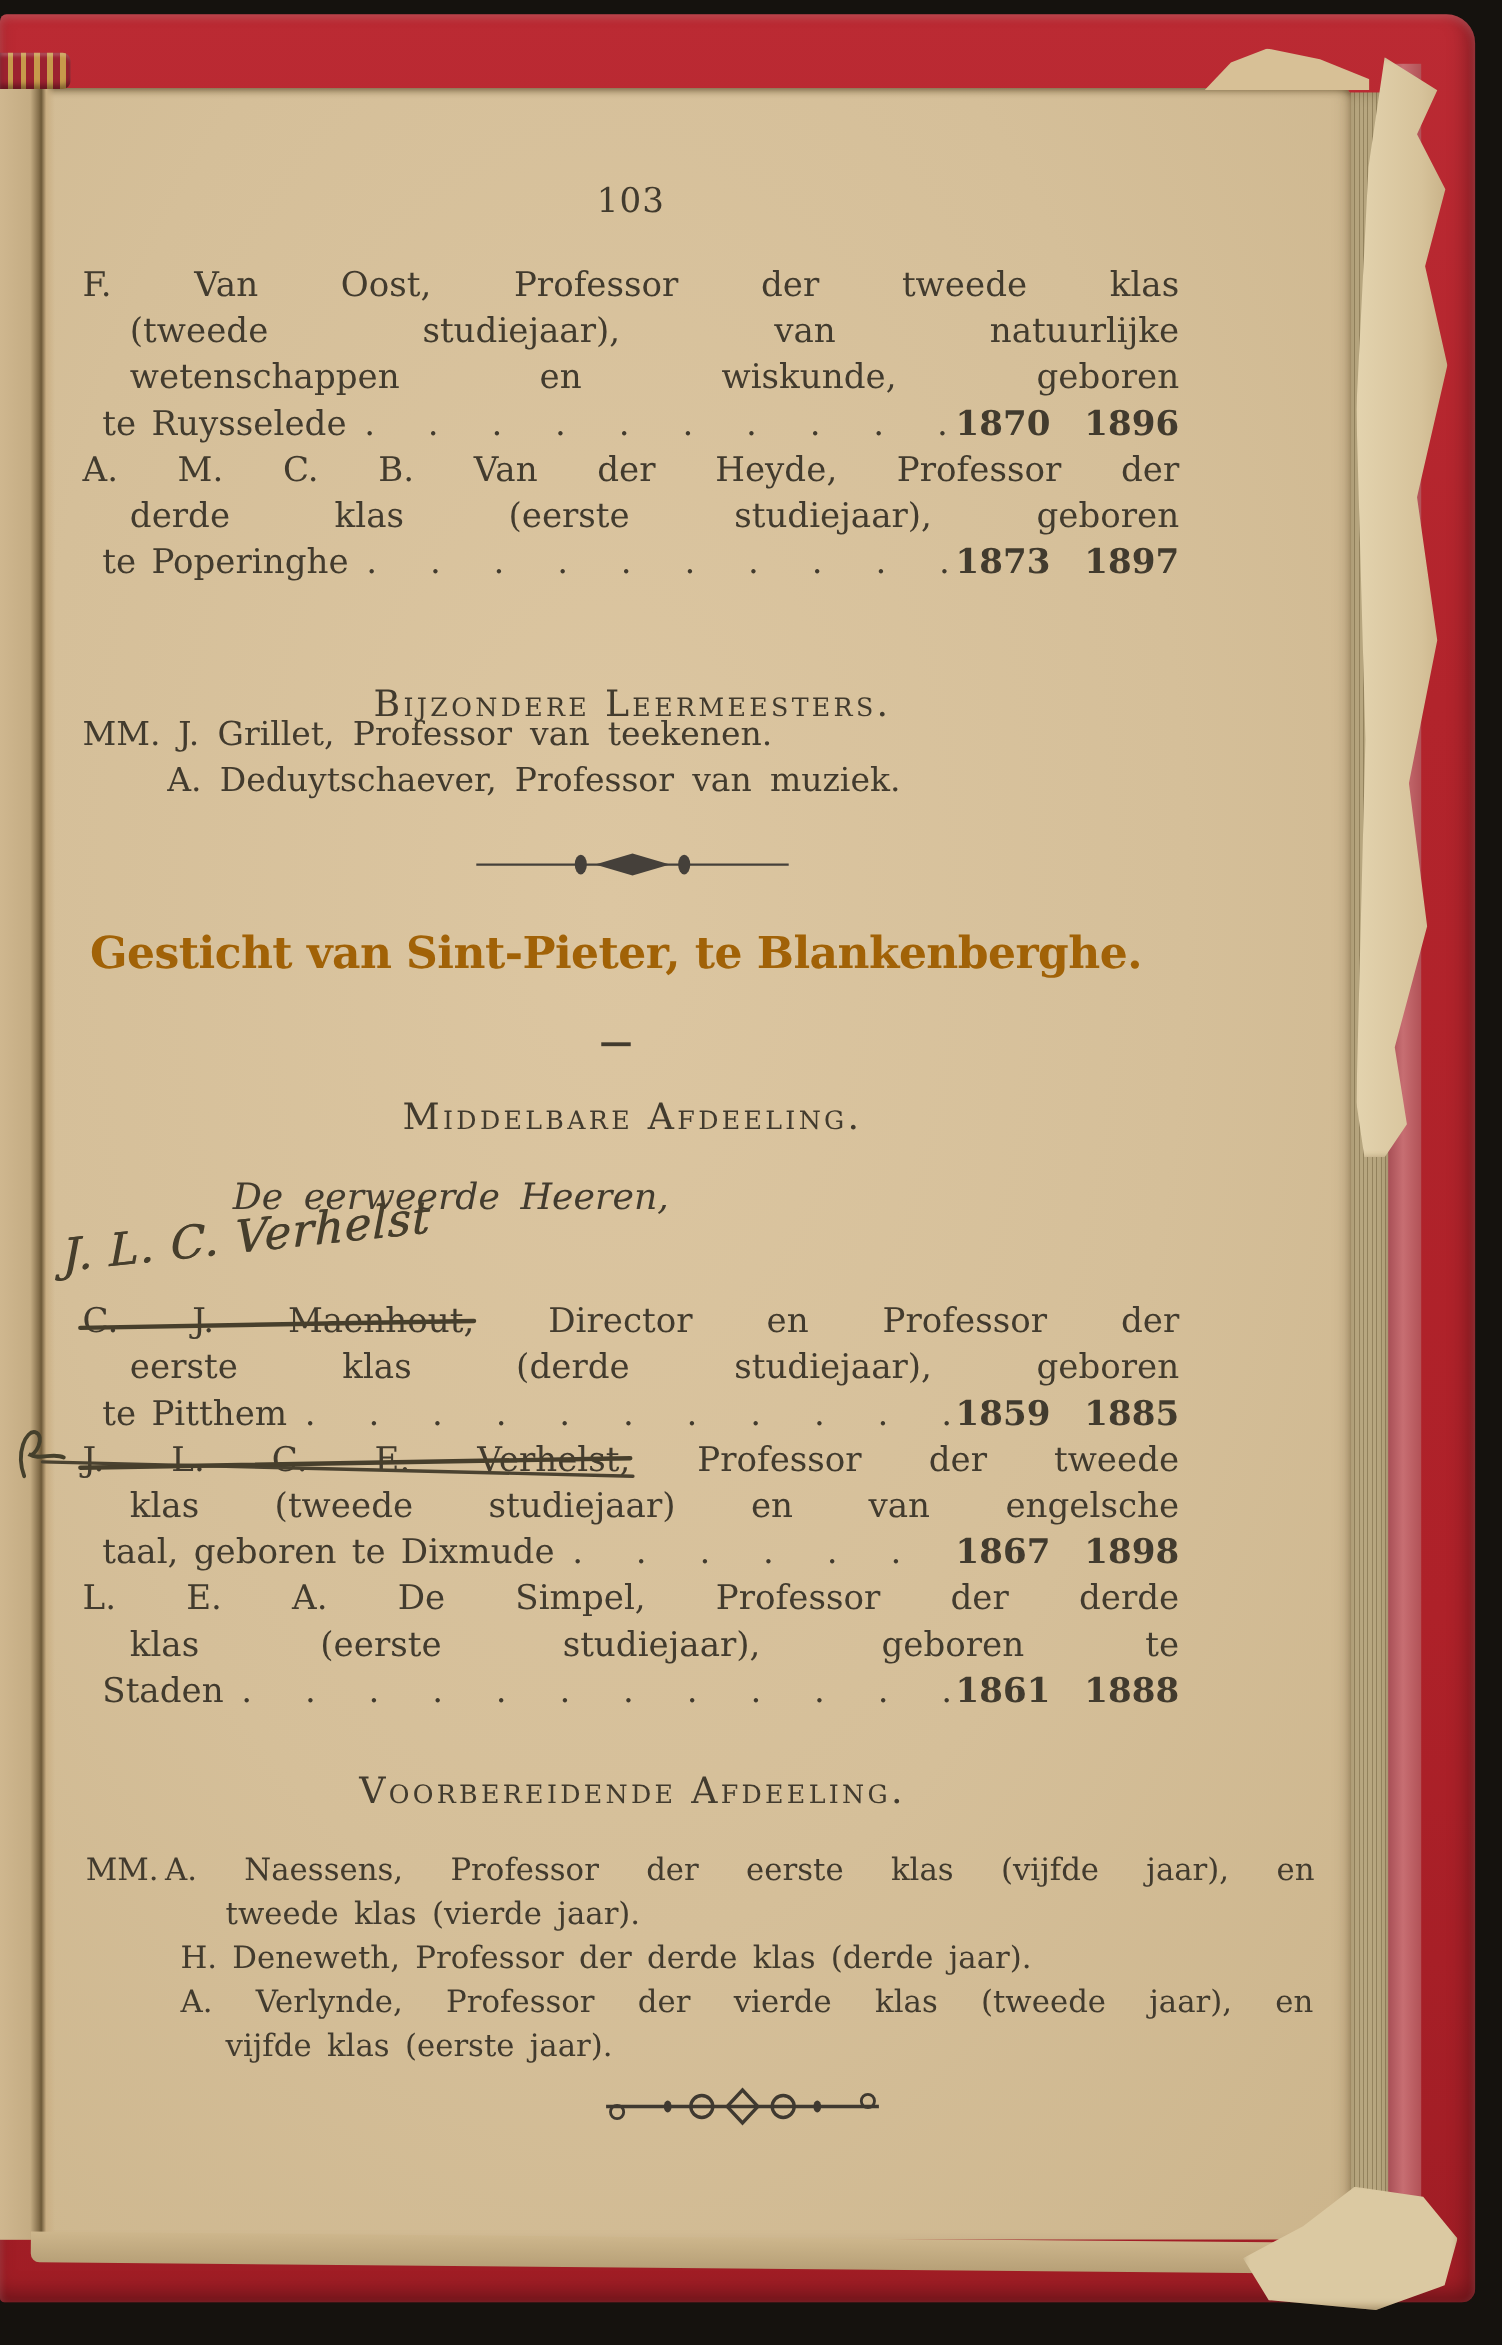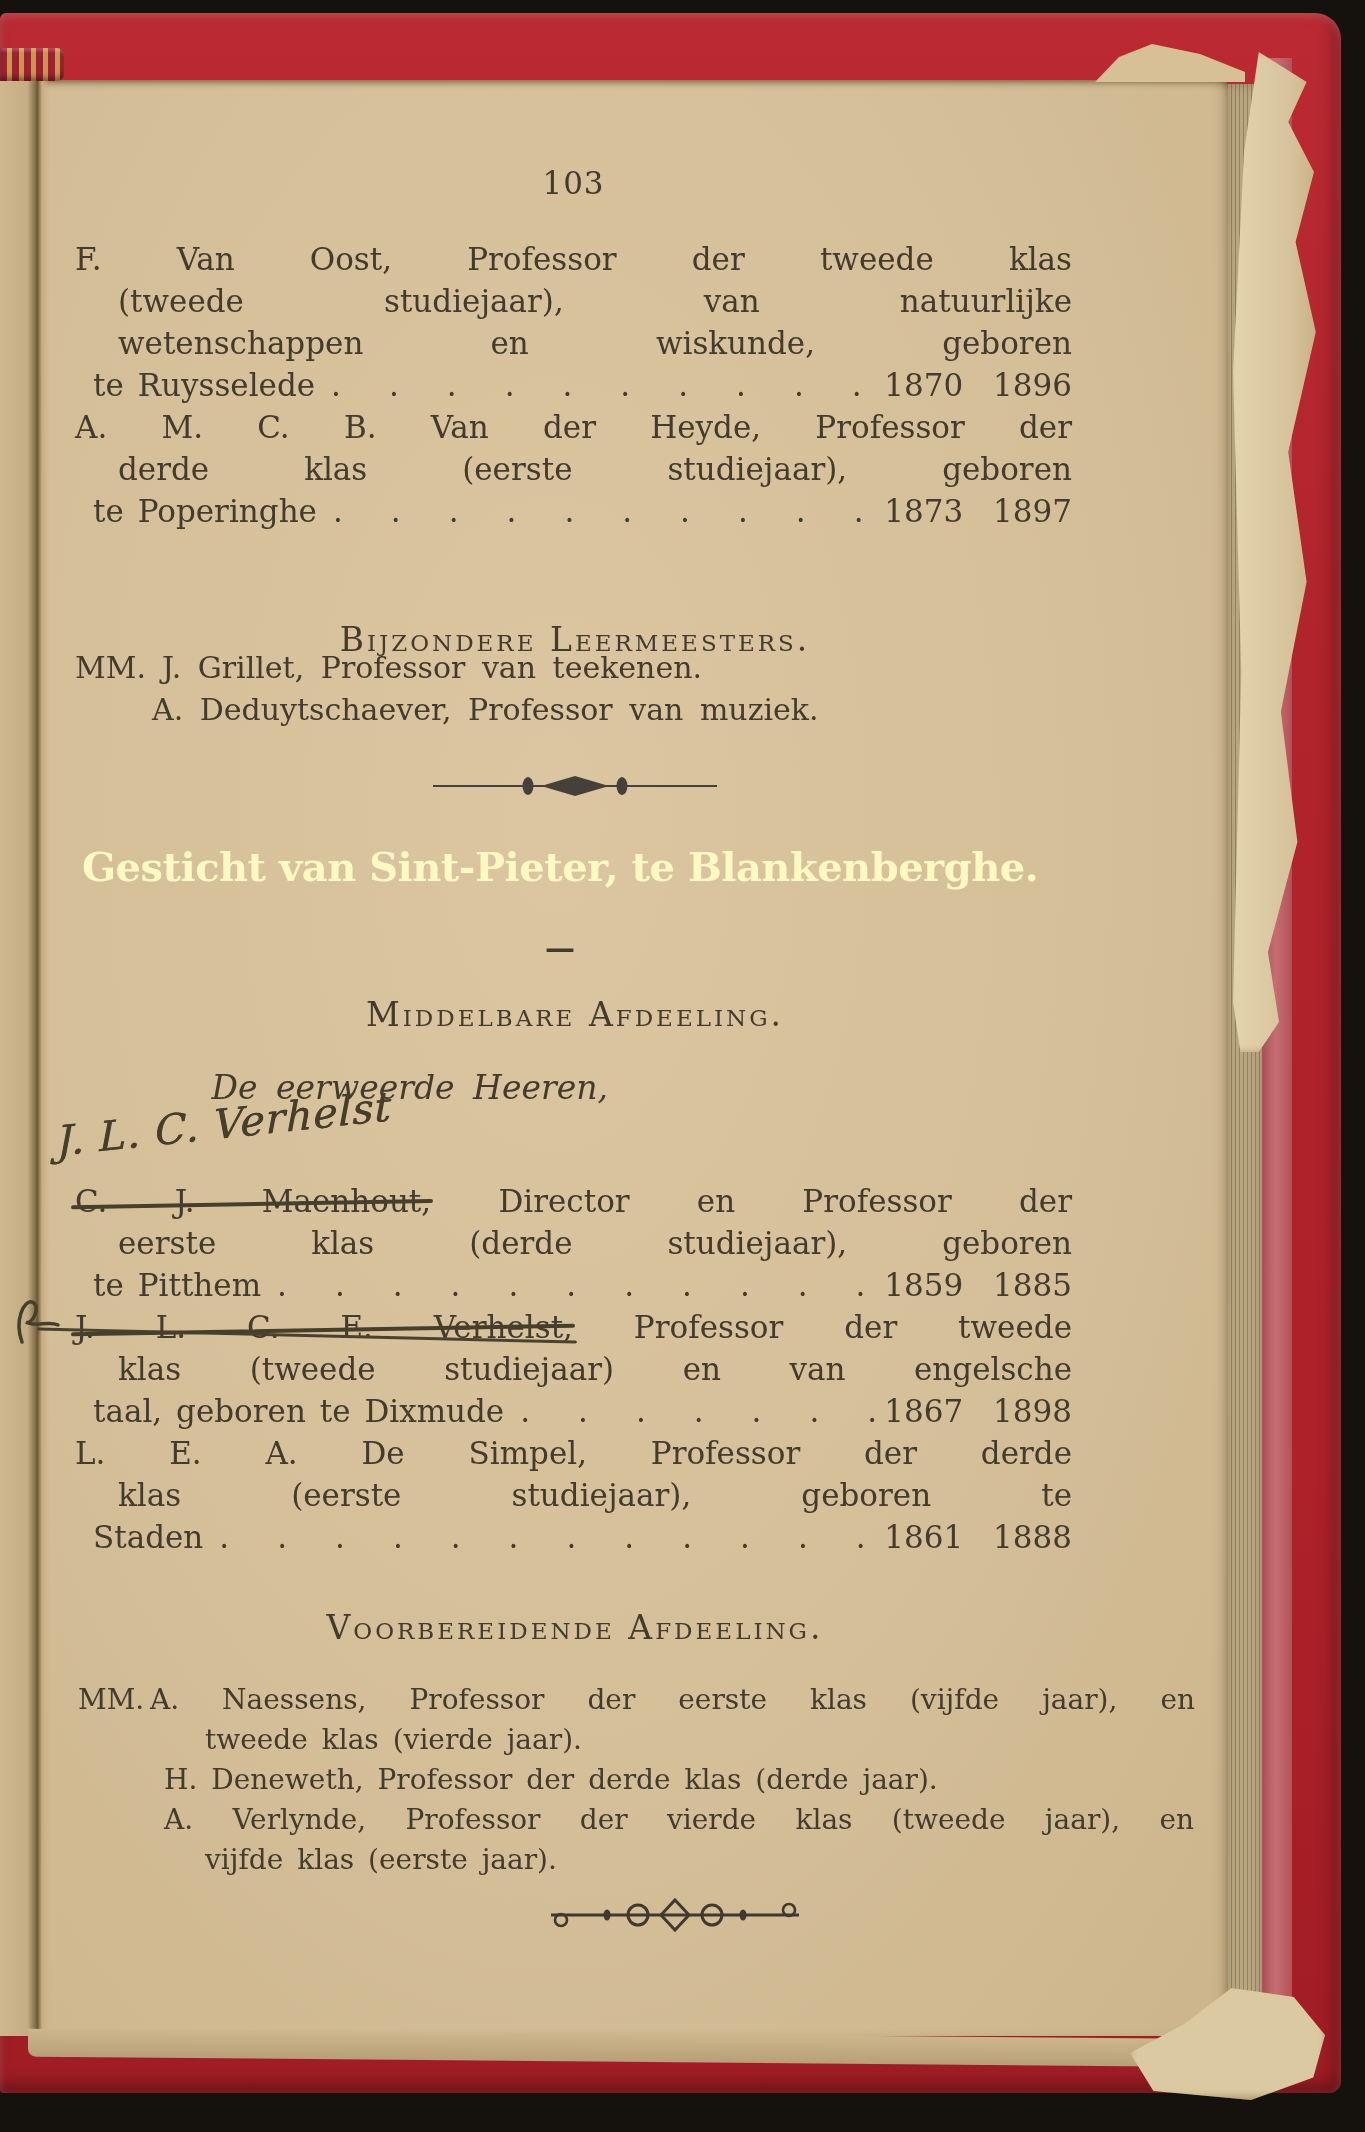--- a/index.html
+++ b/index.html
@@ -38,25 +38,25 @@
   
   .content{position:absolute;inset:0;color:#423b2e;}
   .t{position:absolute;}
   .line{font-size:31px;line-height:42px;word-spacing:4px;}
   .jl{text-align:justify;text-align-last:justify;}
   .cont{margin-left:43px;}
   .entry{position:absolute;left:75px;width:997px;}
   .lastline{display:flex;align-items:baseline;margin-left:18px;}
   .ll-text{white-space:pre;}
   .dots{flex:1 1 auto;overflow:hidden;white-space:nowrap;padding-left:16px;letter-spacing:48px;}
-  .years{white-space:pre;word-spacing:20px;padding-left:4px;}
+  .years{white-space:pre;word-spacing:20px;padding-left:4px;font-weight:bold;}
   .pagenum{left:75px;top:165px;width:997px;text-align:center;font-size:31px;letter-spacing:1px;}
   .sc{font-variant:small-caps;letter-spacing:3px;font-size:33px;text-align:center;left:75px;width:1000px;}
   .mainttl{left:10px;top:843px;width:1100px;text-align:center;font-size:40px;font-weight:bold;
-    letter-spacing:-.5px;white-space:nowrap;color:#fef9c3;}
+    letter-spacing:-.5px;white-space:nowrap;color:#a16207;}
   .dash{left:10px;top:930px;width:1100px;text-align:center;font-size:30px;font-weight:bold;}
   .subttl{left:78px;top:1068px;width:530px;text-align:right;font-style:italic;font-size:33px;word-spacing:8px;}
   .hand{left:56px;top:1100px;font-size:41px;font-style:italic;color:#463e2c;
     transform:rotate(-6deg) skewX(-6deg);letter-spacing:1px;text-shadow:.6px 0 0 currentColor;white-space:nowrap;}
   .mmrow{display:flex;gap:16px;font-size:30px;word-spacing:7px;white-space:nowrap;}
   .struck{position:relative;white-space:pre;}
   .struck::after{content:"";position:absolute;left:-4px;right:-2px;top:19px;height:3.5px;
     background:#473f2c;border-radius:3px;transform:rotate(-1deg);}
   .struck.wavy::before{content:"";position:absolute;left:-38px;right:-4px;top:25px;height:3px;
     background:#4a4230;border-radius:3px;transform:rotate(1.4deg);}

